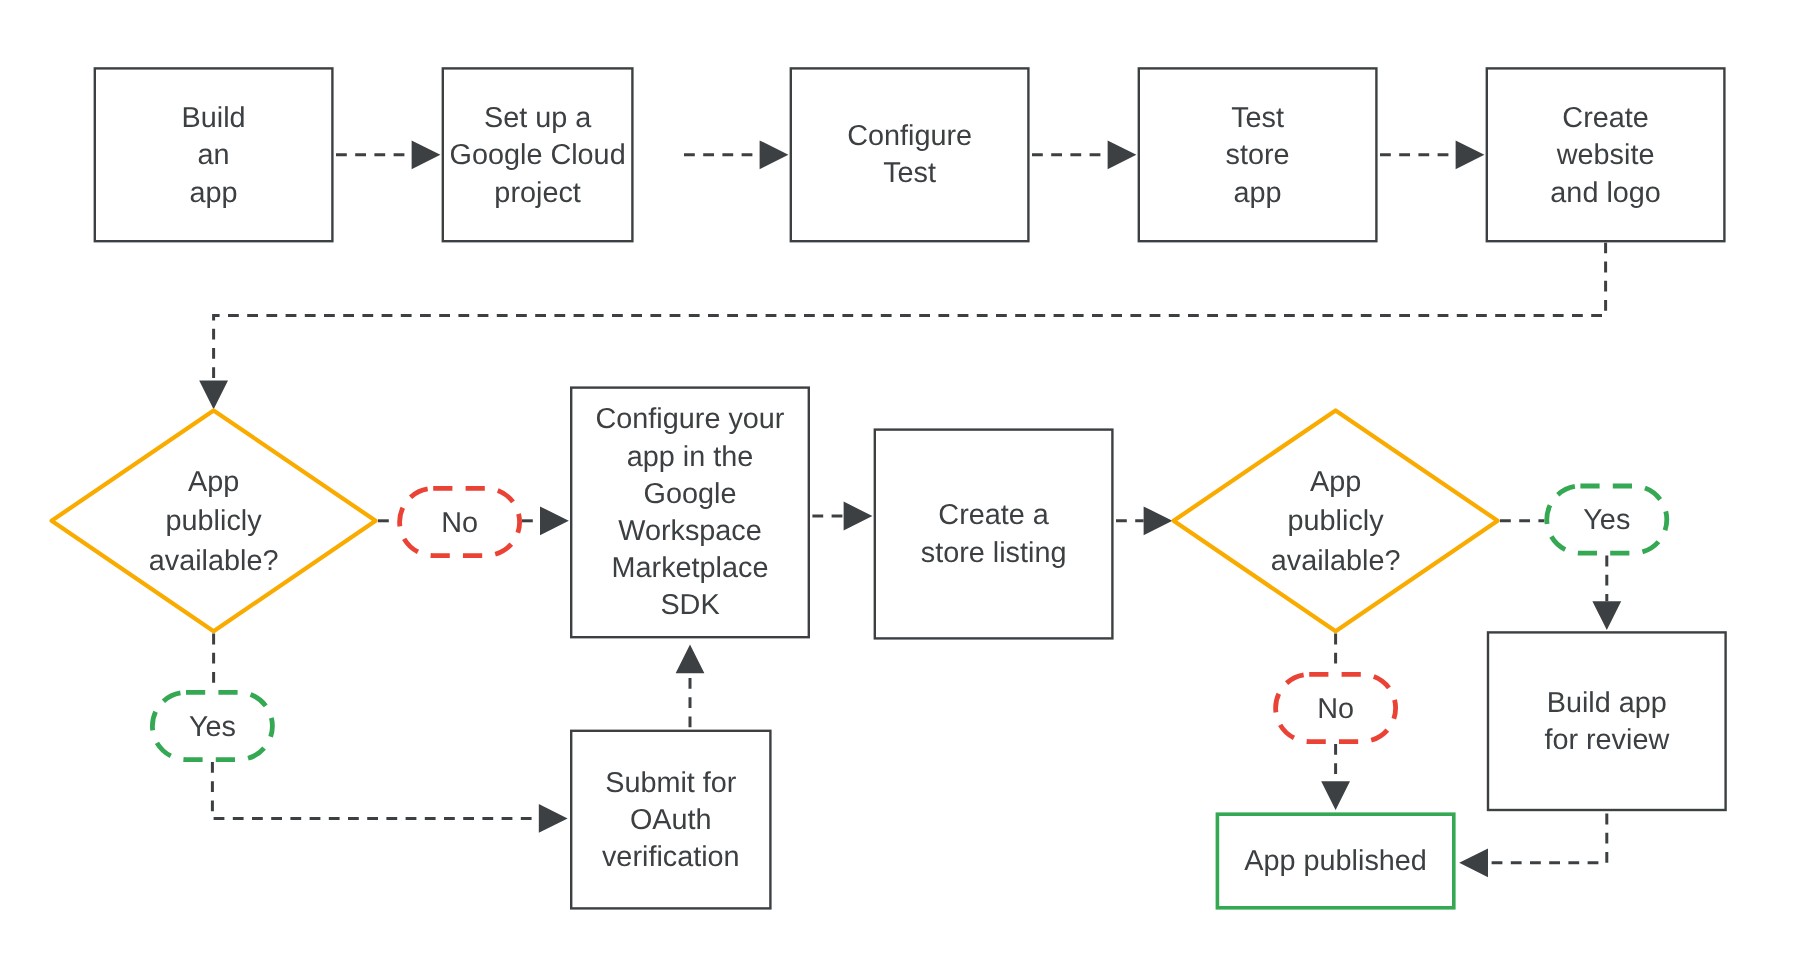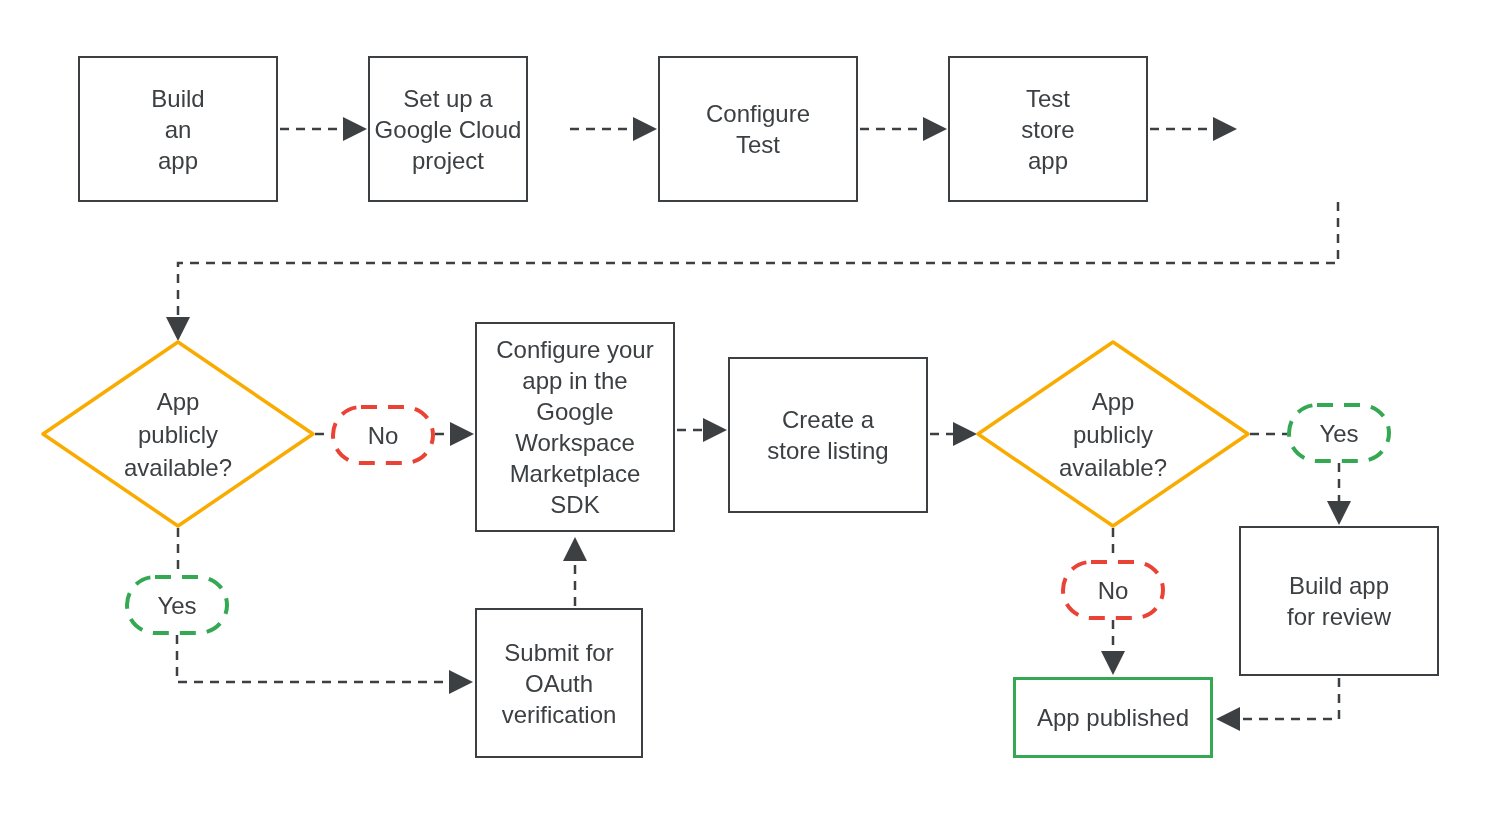--- a/index.html
+++ b/index.html
@@ -130,40 +130,43 @@
 an
 app</div>
   <div class="node box" style="left:368px;top:56px;width:160px;height:146px">Set up a
 Google Cloud
 project</div>
   <div class="node box" style="left:658px;top:56px;width:200px;height:146px">Configure
 Test</div>
   <div class="node box" style="left:948px;top:56px;width:200px;height:146px">Test
 store
 app</div>
+  <div class="node box" style="left:1238px;top:56px;width:200px;height:146px">Create
+website
+and logo</div>
 
   <div class="node float-label diamond-label" style="left:68px;top:384px;width:220px;height:100px">App
 publicly
 available?</div>
   <div class="node float-label diamond-label" style="left:1003px;top:384px;width:220px;height:100px">App
 publicly
 available?</div>
 
   <div class="node float-label" style="left:333px;top:407px;width:100px;height:56px">No</div>
   <div class="node float-label" style="left:127px;top:577px;width:100px;height:56px">Yes</div>
   <div class="node float-label" style="left:1289px;top:405px;width:100px;height:56px">Yes</div>
   <div class="node float-label" style="left:1063px;top:562px;width:100px;height:56px">No</div>
 
   <div class="node box" style="left:475px;top:322px;width:200px;height:210px">Configure your
 app in the
 Google
 Workspace
 Marketplace
 SDK</div>
-  <div class="node box" style="left:728px;top:357px;width:200px;height:156px">Create a
+  <div class="node box" style="left:728px;top:357px;width:200px;height:176px">Create a
 store listing</div>
   <div class="node box" style="left:475px;top:608px;width:168px;height:150px">Submit for
 OAuth
 verification</div>
   <div class="node box" style="left:1239px;top:526px;width:200px;height:150px">Build app
 for review</div>
   <div class="node published" style="left:1013px;top:677px;width:200px;height:81px">App published</div>
 
 </div>
 

